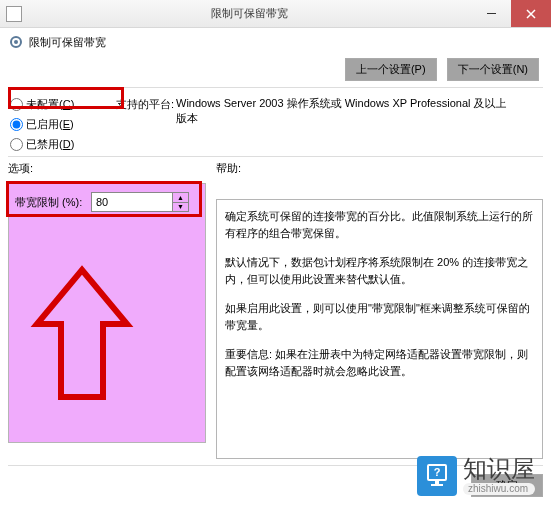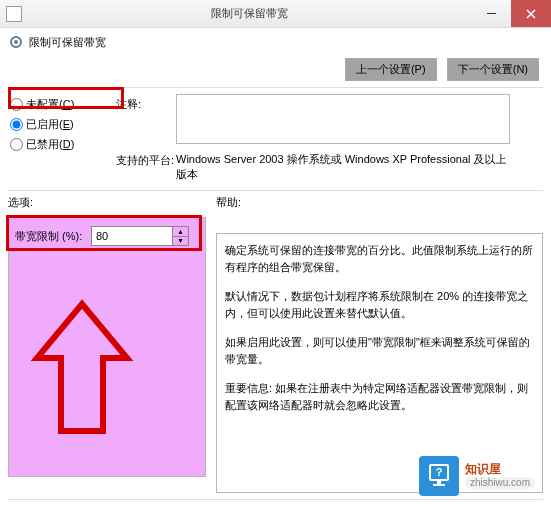--- a/index.html
+++ b/index.html
@@ -39,21 +39,21 @@
 .spin .arrows{width:18px;border-left:1px solid #888;display:flex;flex-direction:column}
 .spin .ar{flex:1;display:flex;align-items:center;justify-content:center;font-size:7px;line-height:1}
 .spin .ar:first-child{border-bottom:1px solid #888}
 .arrow-ann{position:absolute;left:18px;top:78px}
 .helpbox{border:1px solid #b5b5b5;height:260px;margin-top:20px;padding:8px;background:#fff;overflow:hidden;line-height:1.55}
 .helpbox p{margin-bottom:12px}
 .btm{border-top:1px solid #ddd;margin:6px 8px 0;padding-top:8px;display:flex;justify-content:flex-end}
 .logo{position:absolute;right:16px;bottom:12px;display:flex;align-items:center;gap:6px;z-index:5}
 .logo-icon{width:40px;height:40px;background:#2b8fd9;border-radius:4px;display:flex;align-items:center;justify-content:center}
 .logo-txt{display:flex;flex-direction:column;line-height:1}
-.logo-cn{font-size:12px;font-weight:bold;color:#c2410c}
+.logo-cn{font-size:24px;font-weight:normal;color:#404040}
 .logo-en{font-size:10px;color:#888;background:#f2f2f2;border-radius:7px;padding:1px 5px;margin-top:2px;}
 </style>
 </head>
 <body>
 
 <div class="titlebar">
   <div class="icon"></div>
   <div class="title">限制可保留带宽</div>
   <div class="btns">
     <div class="btn min"></div>
@@ -88,24 +88,20 @@
     <label class="radio-row" style="position:relative">
       <input type="radio" name="st" checked="" style="">
       <span><span>已启用(</span><u>E</u><span>)</span></span>
     </label>
     <label class="radio-row">
       <input type="radio" name="st" style="">
       <span><span>已禁用(</span><u>D</u><span>)</span></span>
     </label>
   </div>
   <div style="flex:1">
-    <div class="field-row">
-      <div class="flabel">注释:</div>
-      <div class="comment"></div>
-    </div>
     <div class="field-row">
       <div class="flabel">支持的平台:</div>
       <div class="platform">Windows Server 2003 操作系统或 Windows XP Professional 及以上版本</div>
     </div>
   </div>
 </div>
 
 <div class="hl" style="left:8px;top:87px;width:116px;height:22px"></div>
 
 <div class="hr"></div>

